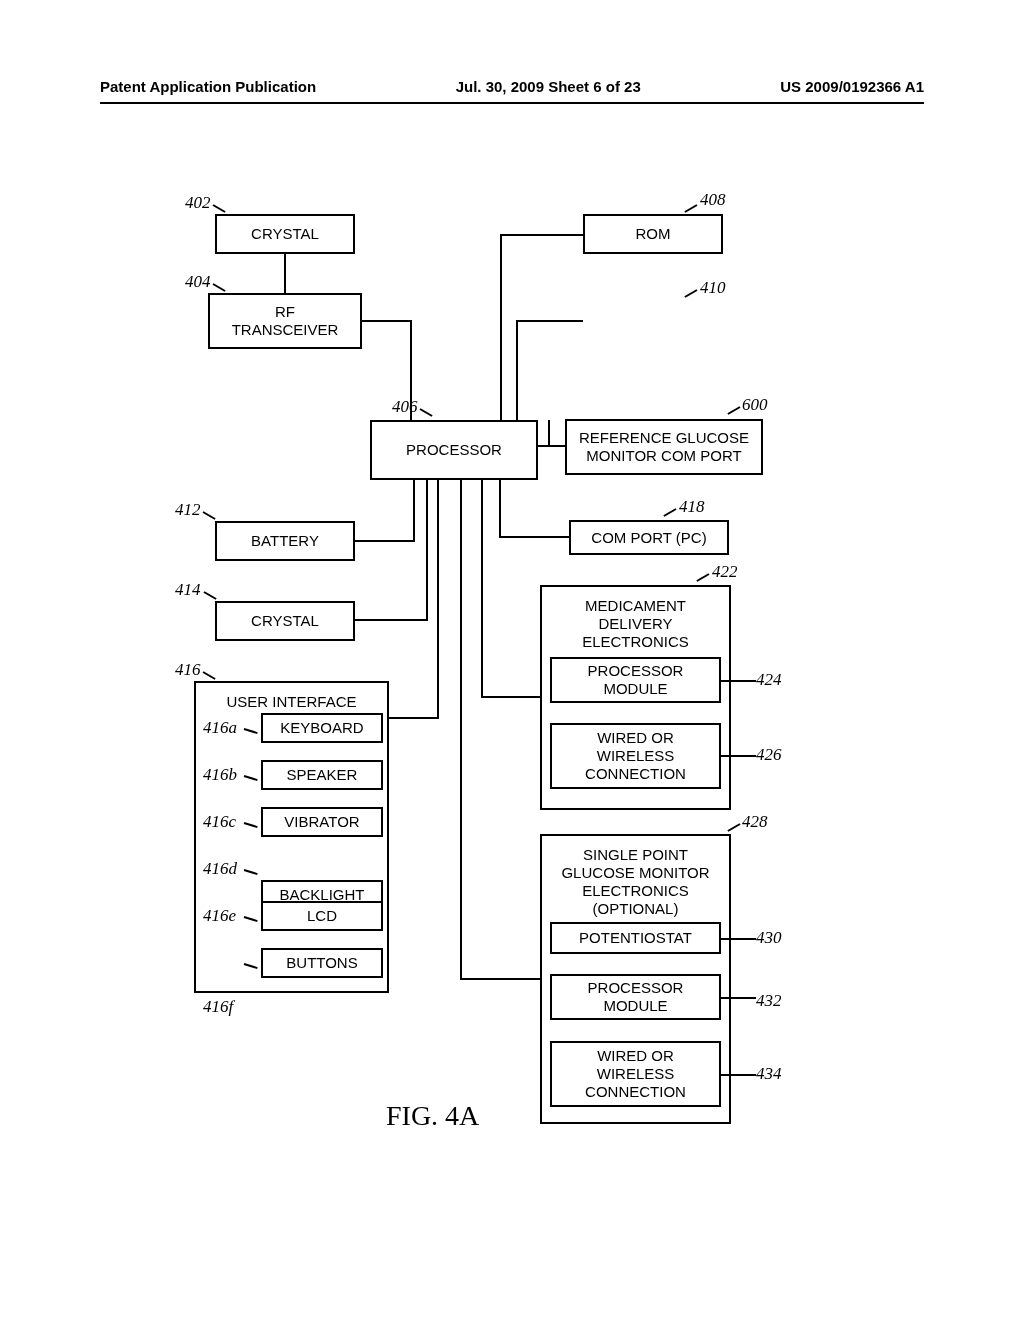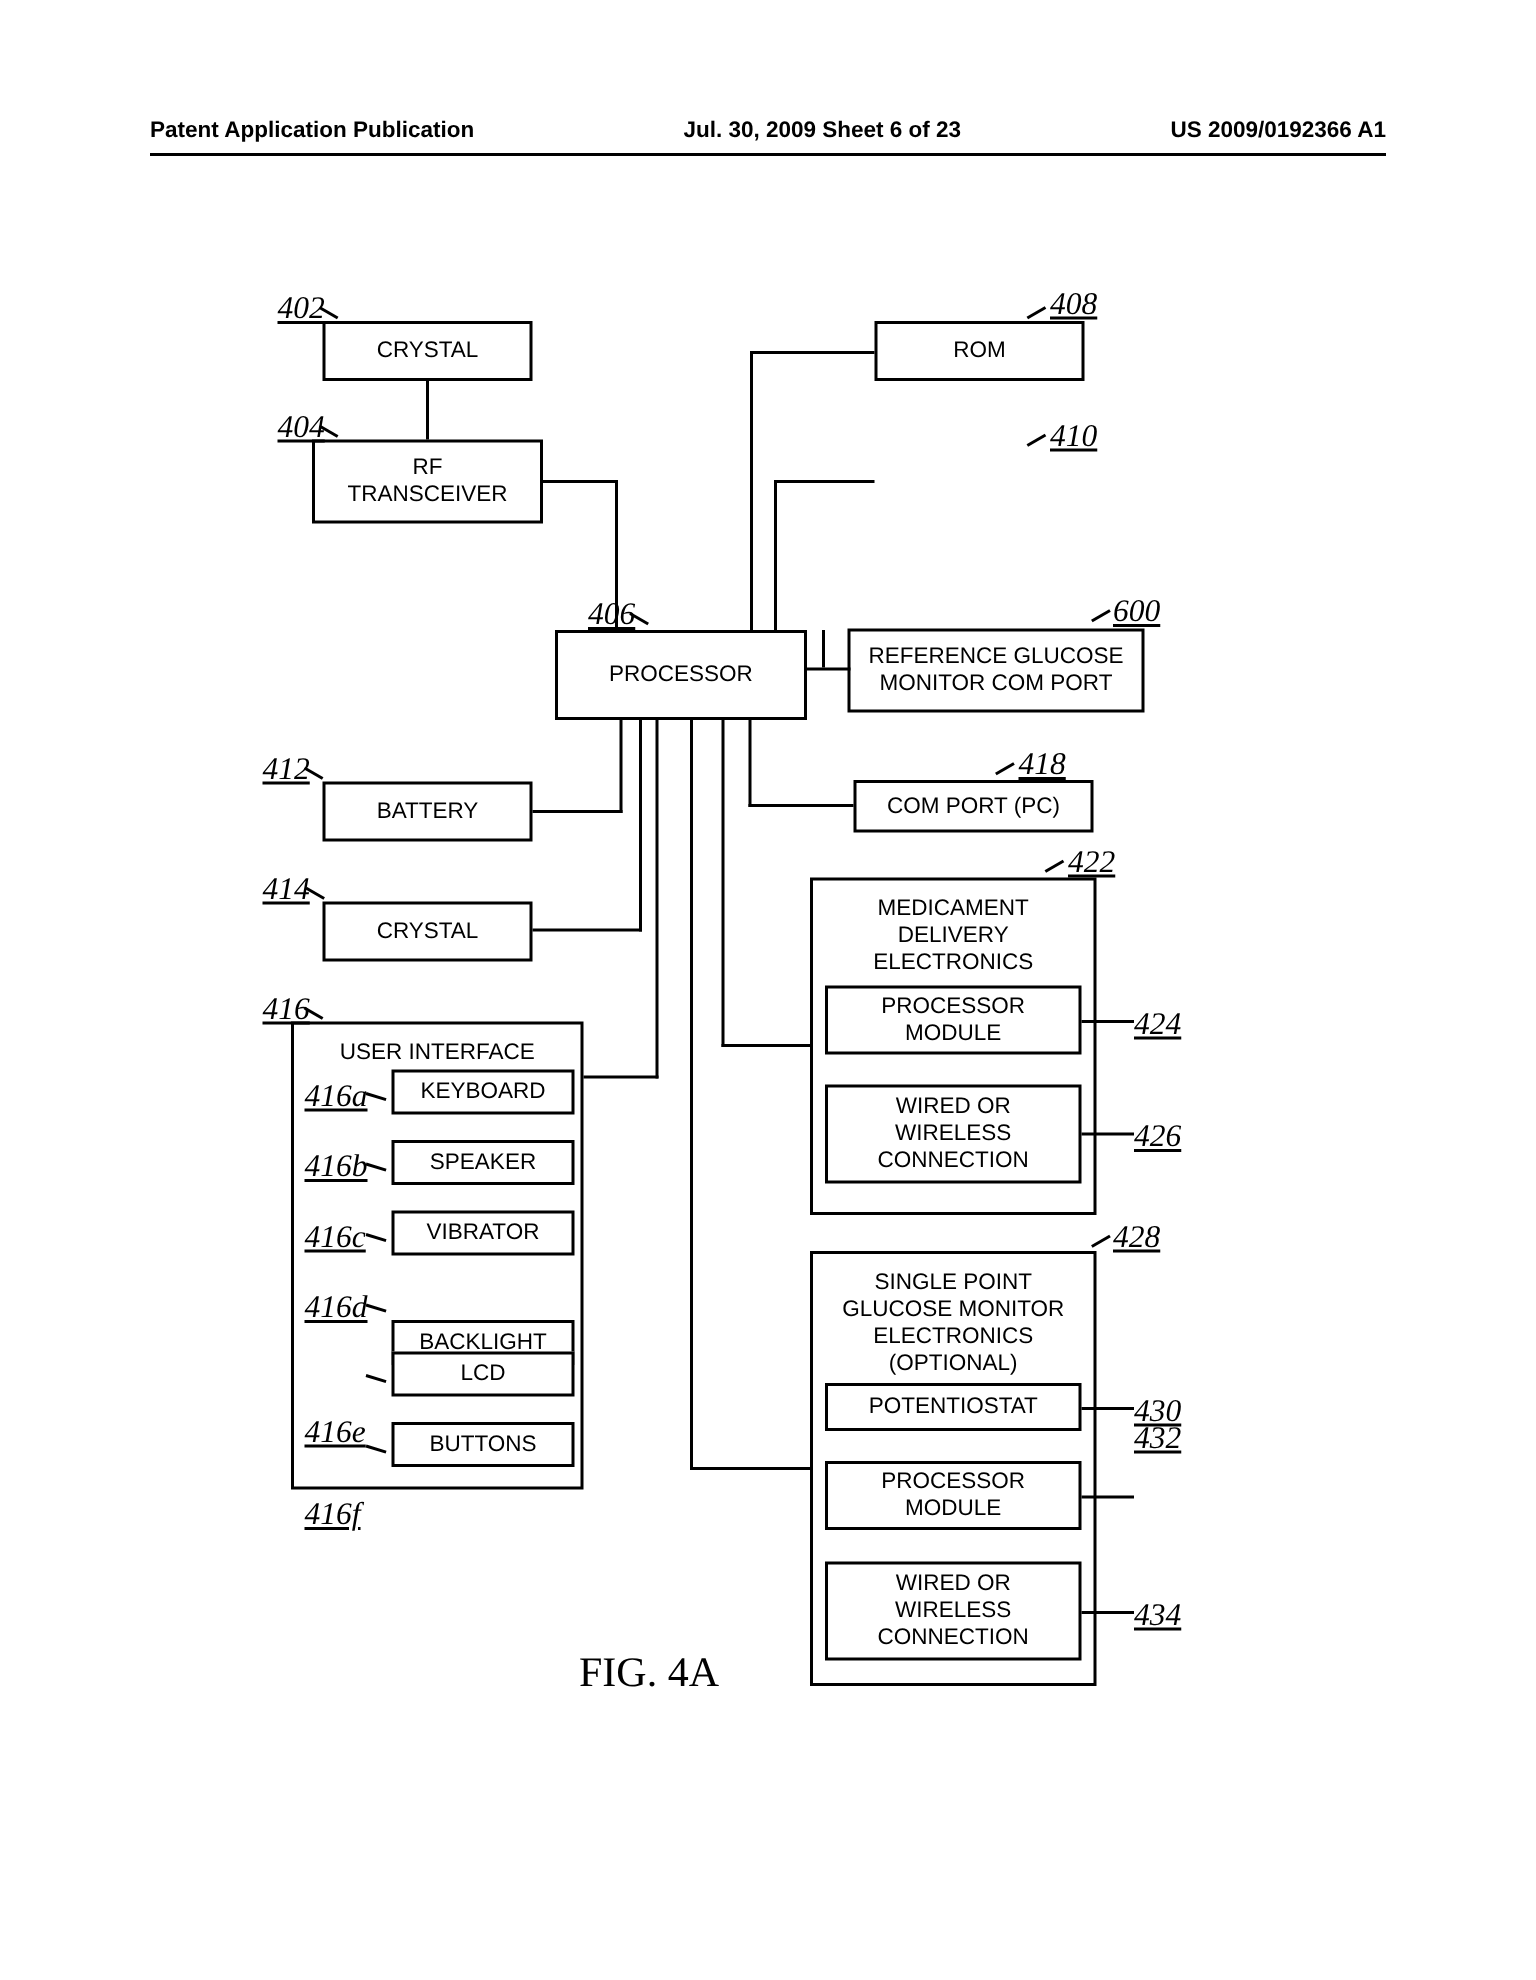--- a/index.html
+++ b/index.html
@@ -42,22 +42,21 @@
     align-items: center;
     justify-content: center;
     padding: 4px;
     box-sizing: border-box;
     line-height: 1.2;
   }
   .ref {
     position: absolute;
     font-style: italic;
     font-family: "Times New Roman", serif;
-    font-size: 21px;
-    text-decoration: underline;
+    font-size: 17px;
   }
   .fig-label {
     position: absolute;
     font-family: "Times New Roman", serif;
     font-size: 28px;
   }
   .line {
     position: absolute;
     background: #000;
   }
@@ -128,30 +127,30 @@
   <span class="ref" style="left:392px; top:397px;">406</span>
   <span class="ref" style="left:700px; top:190px;">408</span>
   <span class="ref" style="left:700px; top:278px;">410</span>
   <span class="ref" style="left:175px; top:500px;">412</span>
   <span class="ref" style="left:175px; top:580px;">414</span>
   <span class="ref" style="left:175px; top:660px;">416</span>
   <span class="ref" style="left:203px; top:718px;">416a</span>
   <span class="ref" style="left:203px; top:765px;">416b</span>
   <span class="ref" style="left:203px; top:812px;">416c</span>
   <span class="ref" style="left:203px; top:859px;">416d</span>
-  <span class="ref" style="left:203px; top:906px;margin-top:36px;">416e</span>
+  <span class="ref" style="left:203px; top:906px;">416e</span>
   <span class="ref" style="left:203px; top:953px;margin-top:44px;">416f</span>
   <span class="ref" style="left:679px; top:497px;">418</span>
   <span class="ref" style="left:742px; top:395px;">600</span>
   <span class="ref" style="left:712px; top:562px;">422</span>
   <span class="ref" style="left:756px; top:670px;">424</span>
   <span class="ref" style="left:756px; top:745px;">426</span>
   <span class="ref" style="left:742px; top:812px;">428</span>
   <span class="ref" style="left:756px; top:928px;">430</span>
-  <span class="ref" style="left:756px; top:946px;">432</span>
+  <span class="ref" style="left:756px; top:991px;">432</span>
   <span class="ref" style="left:756px; top:1064px;">434</span>
 
   <div class="line" style="left:284px; top:254px; width:2px; height:39px;"></div>
 
   <div class="line" style="left:362px; top:320px; width:50px; height:2px;"></div>
   <div class="line" style="left:410px; top:320px; width:2px; height:100px;"></div>
 
   <div class="line" style="left:355px; top:540px; width:60px; height:2px;"></div>
   <div class="line" style="left:413px; top:480px; width:2px; height:62px;"></div>
 

